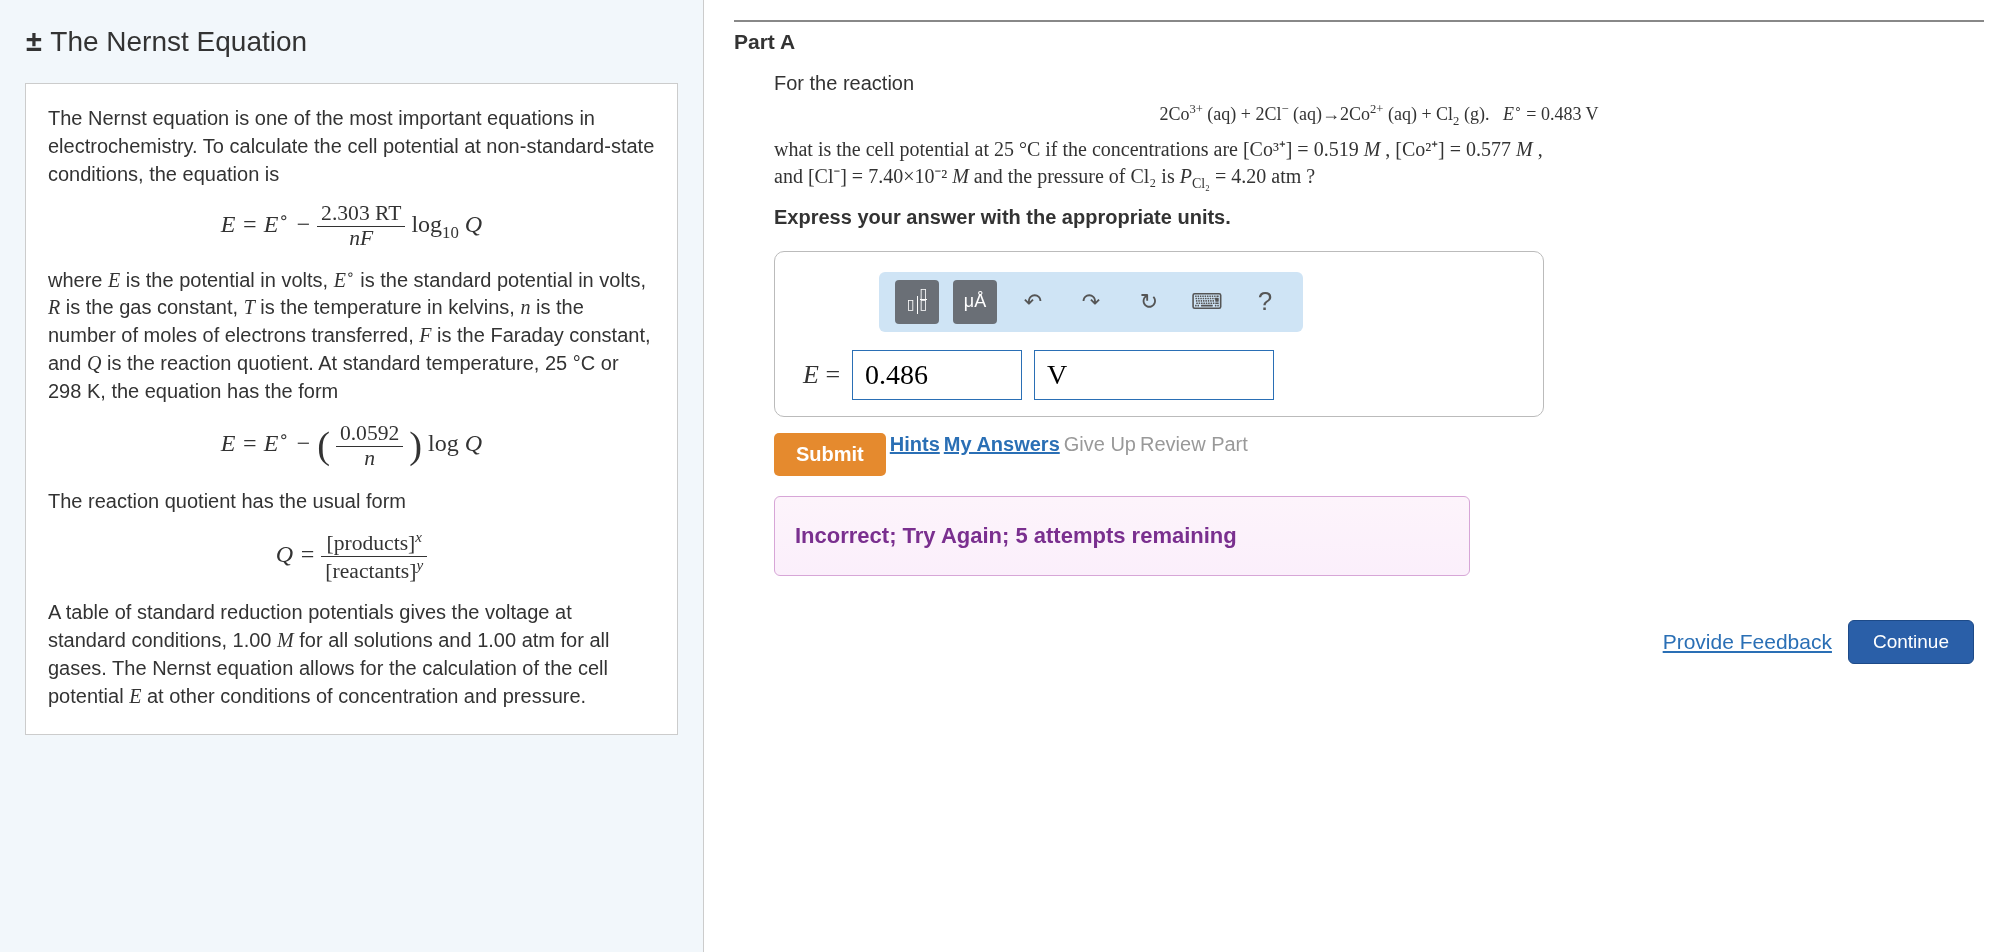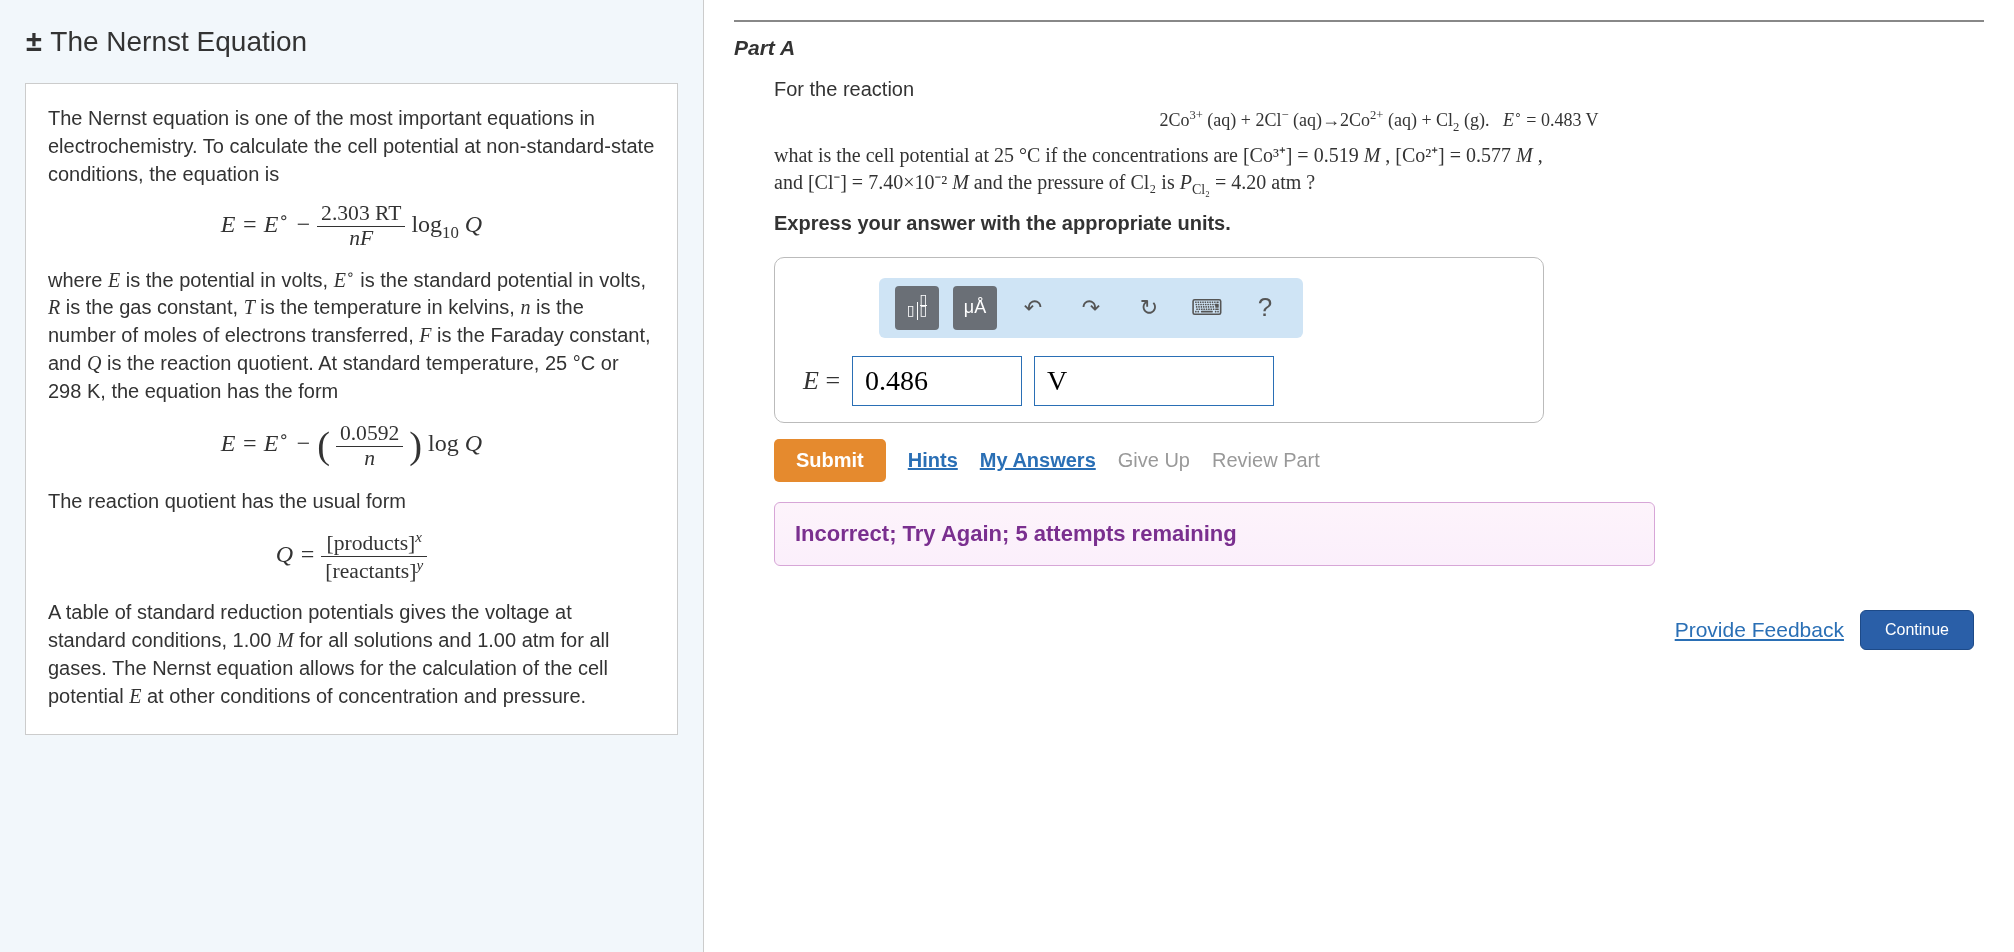--- a/index.html
+++ b/index.html
@@ -63,25 +63,24 @@
   sup, sub { font-size: 0.7em; }
   .rm { font-style: normal; }
 
   .right-panel {
     flex: 1;
     padding: 20px 30px;
     min-width: 0;
   }
   .part-header {
     border-top: 2px solid #888;
-    padding-top: 14px;
+    padding-top: 8px;
     font-weight: bold;
     font-size: 21px;
     margin-bottom: 18px;
-    font-style: italic;
   }
   .question-body {
     padding-left: 40px;
     font-size: 20px;
     color: #333;
   }
   .reaction {
     font-family: "Times New Roman", serif;
     font-size: 18px;
     text-align: center;
@@ -144,63 +143,63 @@
     font-size: 28px;
     padding: 6px 12px;
     height: 50px;
   }
   .val-input { width: 170px; }
   .unit-input { width: 240px; }
 
   .action-row {
     margin-top: 16px;
     display: flex;
-    align-items: center;
-    gap: 22px;
+    align-items: flex-start;
+    gap: 4px;
     font-size: 20px;
   }
   .submit-btn {
     background: #e58a2e;
     color: #fff;
     font-weight: bold;
     border: none;
     border-radius: 5px;
     padding: 10px 22px;
     font-size: 20px;
     cursor: pointer;
   }
   .link-a { color: #2a6fb5; text-decoration: underline; font-weight: bold; cursor:pointer; }
   .muted { color: #999; }
   .feedback-box {
     margin-top: 20px;
     border: 1px solid #d7a6d7;
     background: linear-gradient(#fdf4fb, #fbeffb);
     border-radius: 6px;
-    padding: 18px 20px;
+    padding: 26px 20px;
     font-weight: bold;
     color: #7a2f8f;
     font-size: 22px;
-    width: 881px;
+    width: 696px;
     max-width: 100%;
   }
   .bottom-row {
     margin-top: 44px;
     display: flex;
     justify-content: flex-end;
     align-items: center;
     gap: 16px;
     padding-right: 10px;
   }
   .continue-btn {
     background: #2a5fa8;
     color: #fff;
     border: 1px solid #1d4a88;
     border-radius: 6px;
     padding: 10px 24px;
-    font-size: 16px;
+    font-size: 19px;
     cursor: pointer;
   }
   .provide-link {
     color: #2a6fb5;
     text-decoration: underline;
     font-size: 21px;
     cursor: pointer;
   }
   .chem { font-family: "Times New Roman", serif; }
 </style>

